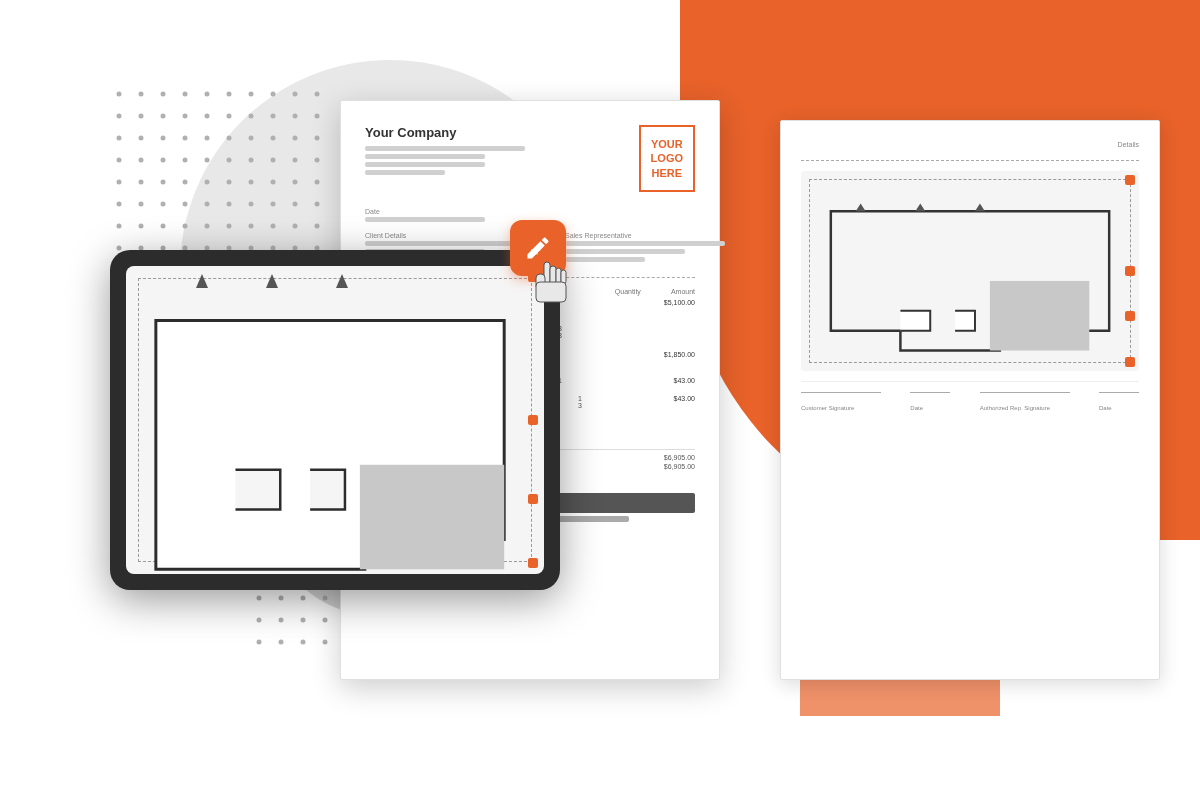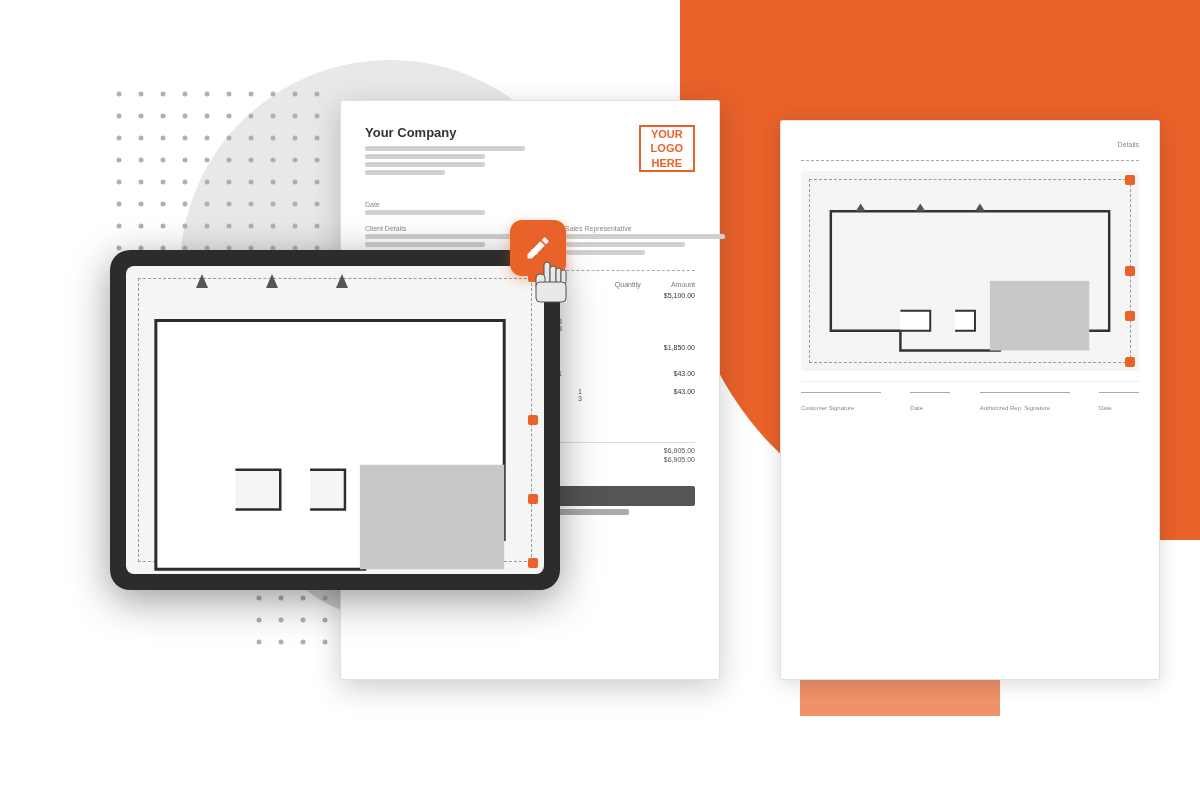--- a/index.html
+++ b/index.html
@@ -172,21 +172,21 @@
       margin-bottom: 3px;
     }
 
     .gray-line.short { width: 80px; }
     .gray-line.medium { width: 120px; }
     .gray-line.long { width: 160px; }
 
     
     .logo-box {
       border: 2px solid #E8622A;
-      padding: 0 10px;
+      padding: 10px 10px;
       display: inline-block;
       color: #E8622A;
       font-size: 11px;
       font-weight: bold;
       line-height: 1.3;
       text-align: center;
     }
 
     
     .invoice-header-row {

